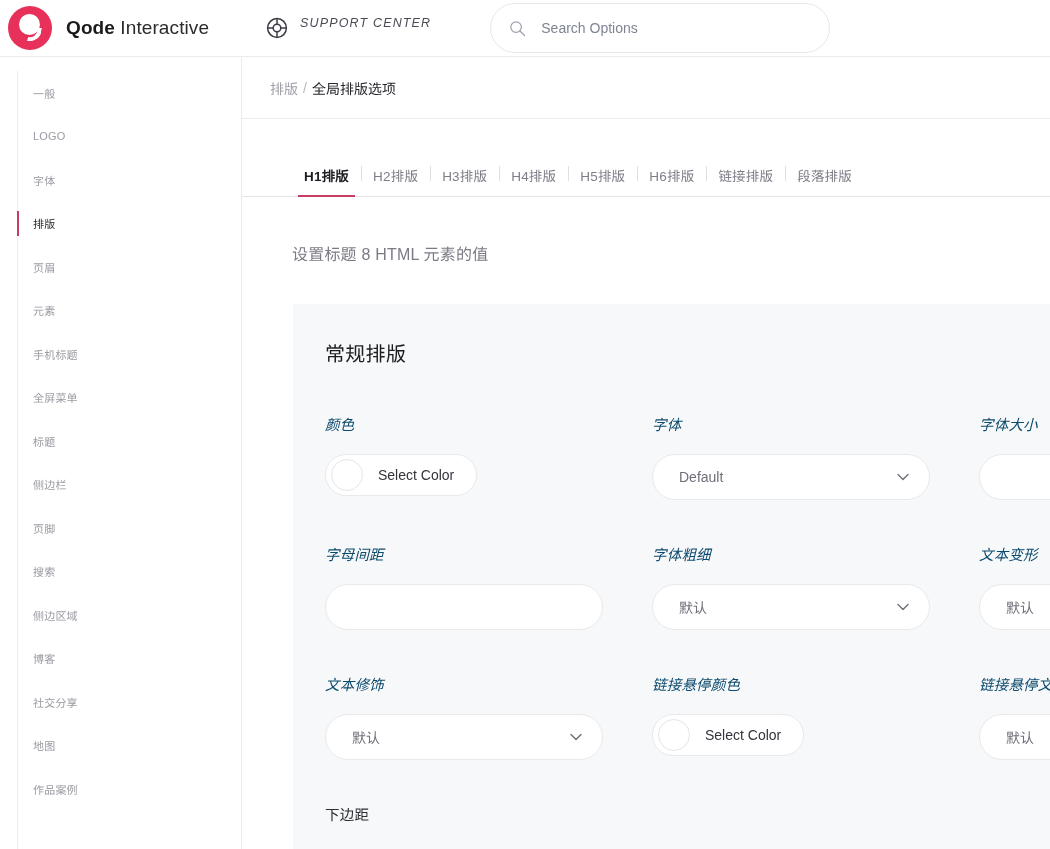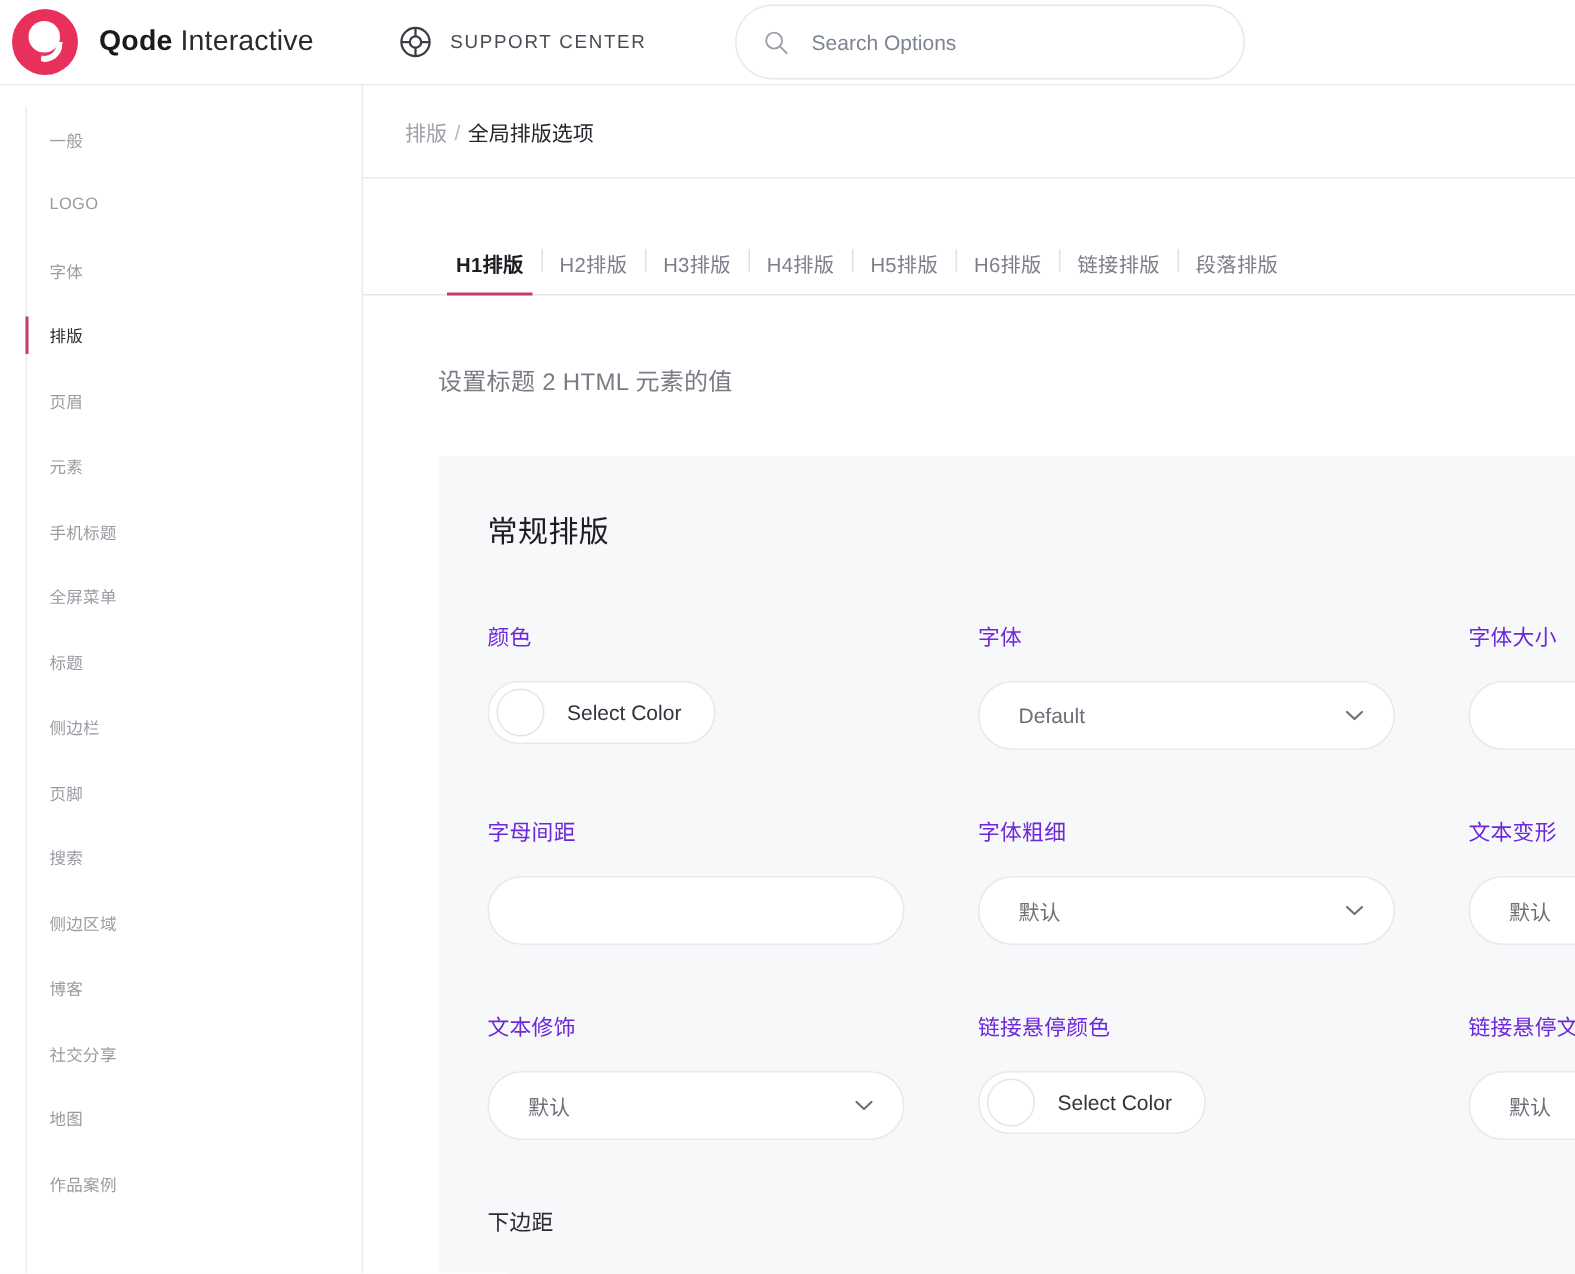--- a/index.html
+++ b/index.html
@@ -44,23 +44,24 @@
   }
   .brand-text {
     margin-left: 14px;
     font-size: 19px; color: #1b1b1b; letter-spacing: .1px;
     white-space: nowrap;
   }
   .brand-text b { font-weight: 700; }
   .brand-text span { font-weight: 400; color:#2b2b2b; }
 
   .support {
-    display: flex; align-items: center;
+    display: flex; align-items: flex-start;
     margin-left: 56px;
     white-space: nowrap;
+    font-style: italic;
   }
   .support .lifebuoy { width: 24px; height: 24px; flex: 0 0 auto; }
   .support-label {
     margin-left: 11px;
     font-size: 12.5px; letter-spacing: 1.15px;
     color: #4a4a55; font-weight: 500;
   }
 
   .search-wrap {
     margin-left: 59px;
@@ -172,23 +173,24 @@
     font-size: 20px; color: #1d1d22; font-weight: 400;
     letter-spacing: .3px;
     margin-bottom: 46px;
   }
   .field-grid {
     display: grid;
     grid-template-columns: 327px 327px 327px;
     row-gap: 43px;
   }
   .field-label {
-    font-size: 14.5px; color: #6d28d9;
+    font-size: 14.5px; color: #0c4a6e;
     margin-bottom: 20px; letter-spacing: .2px;
     white-space: nowrap;
+    font-style: italic;
   }
   .ctl-input, .ctl-select, .ctl-color {
     background: #ffffff;
     border: 1px solid #e8e9ec;
     border-radius: 26px;
     height: 46px;
   }
   .ctl-input { width: 278px; }
   .ctl-select {
     width: 278px;
@@ -330,21 +332,21 @@
         <div class="tab active">H1排版</div>
         <div class="tab">H2排版</div>
         <div class="tab">H3排版</div>
         <div class="tab">H4排版</div>
         <div class="tab">H5排版</div>
         <div class="tab">H6排版</div>
         <div class="tab">链接排版</div>
         <div class="tab">段落排版</div>
       </div>
 
-    <div class="section-desc">设置标题 2 HTML 元素的值</div>
+    <div class="section-desc">设置标题 8 HTML 元素的值</div>
 
     <div class="panel">
       <div class="panel-title">常规排版</div>
       <div class="field-grid" id="field-grid">
           <div><div class="field-label">颜色</div><div class="ctl-color">
               <span class="swatch" style="background: rgb(255, 255, 255);"></span>
               <span class="cval">Select Color</span>
             </div></div>
           <div>
             <div class="field-label">字体</div>

